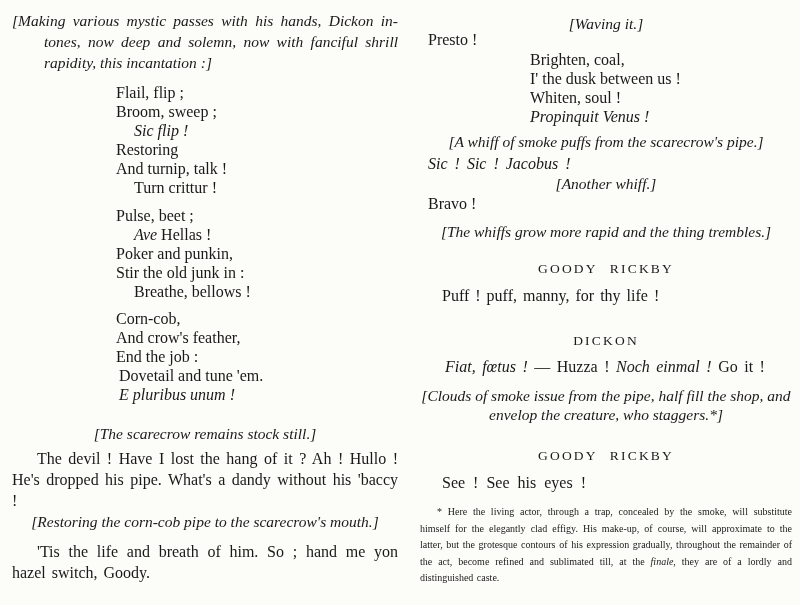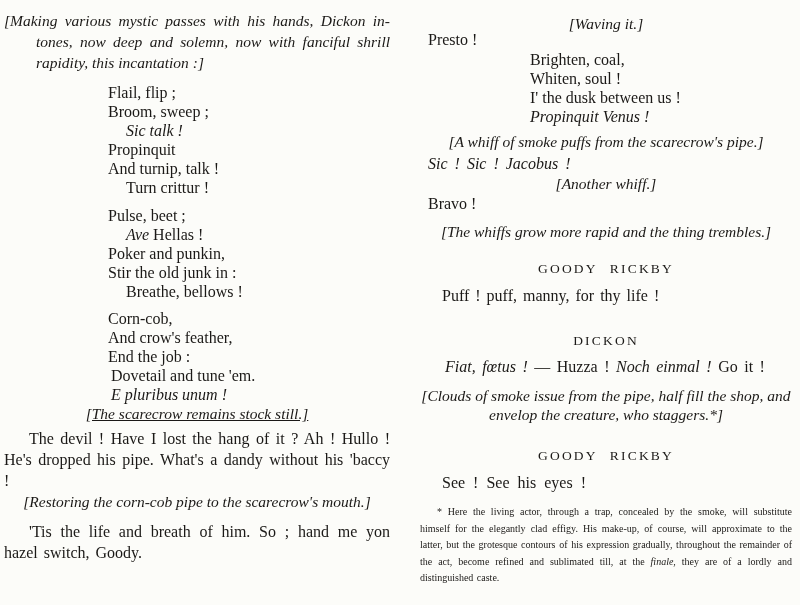--- a/index.html
+++ b/index.html
@@ -8,21 +8,21 @@
     position:relative;
     width:800px;height:605px;
     margin:0 auto;
     background:#fcfcf9;
     color:#1b1917;
     font-family:"Liberation Serif","DejaVu Serif",serif;
     font-size:16px;
     overflow:hidden;
   }
   .col{position:absolute;top:4px;}
-  .col.left{left:4px;width:386px;}
+  .col.left{left:12px;width:386px;}
   .col.right{left:420px;width:372px;}
 
   .it{font-style:italic;}
 
   
   .sd{font-style:italic;font-size:15.5px;}
   .sd.center{text-align:center;}
   .sd-line{line-height:21px;}
   .sd-line.ind{margin-left:32px;}
   .jl{text-align:justify;text-align-last:justify;}
@@ -34,21 +34,21 @@
   .s3{margin-top:8px;}
   .v{margin-left:104px;line-height:19px;}
   .v.in{margin-left:122px;}
   .v.out{margin-left:57px;}
   .v.mid{margin-left:107px;}
 
   
   .prose{margin:0;text-align:justify;text-indent:25px;line-height:21px;word-spacing:2px;font-family:Liberation Serif, serif;}
   .prose.devil{margin-top:4px;}
   .prose.tis{margin-top:9px;}
-  .sd.stock{margin-top:0;line-height:20px;text-decoration:underline;}
+  .sd.stock{margin-top:20px;line-height:20px;}
   .sd.restoring{line-height:21px;}
 
   
   .waving{margin-top:10px;line-height:20px;}
   .presto{margin-top:-4px;margin-left:8px;line-height:20px;}
   .rv{margin-left:110px;line-height:19px;}
   .whiff{margin-top:6px;line-height:20px;}
   .sicline{margin-top:2px;margin-left:8px;line-height:20px;font-style:italic;word-spacing:3px;}
   .another{line-height:20px;}
   .bravo{margin-left:8px;line-height:20px;}
@@ -73,22 +73,22 @@
 
     <div class="sd open">
       <div class="sd-line jl">[Making various mystic passes with his hands, Dickon in-</div>
       <div class="sd-line jl ind">tones, now deep and solemn, now with fanciful shrill</div>
       <div class="sd-line ind">rapidity, this incantation :]</div>
     </div>
 
     <div class="stanza s1">
       <div class="v">Flail, flip ;</div>
       <div class="v">Broom, sweep ;</div>
-      <div class="v in it">Sic talk !</div>
-      <div class="v">Propinquit</div>
+      <div class="v in it">Sic flip !</div>
+      <div class="v">Restoring</div>
       <div class="v">And turnip, talk !</div>
       <div class="v in">Turn crittur !</div>
     </div>
 
     <div class="stanza s2">
       <div class="v">Pulse, beet ;</div>
       <div class="v in"><span class="it">Ave</span><span> Hellas !</span></div>
       <div class="v">Poker and punkin,</div>
       <div class="v">Stir the old junk in :</div>
       <div class="v in">Breathe, bellows !</div>
@@ -113,22 +113,22 @@
   </div>
 
   <div class="col right">
 
     <div class="sd center waving">[Waving it.]</div>
 
     <div class="presto">Presto !</div>
 
     <div class="rverse">
       <div class="rv">Brighten, coal,</div>
+      <div class="rv">I' the dusk between us !</div>
       <div class="rv">Whiten, soul !</div>
-      <div class="rv">I' the dusk between us !</div>
       <div class="rv it">Propinquit Venus !</div>
     </div>
 
     <div class="sd center whiff">[A whiff of smoke puffs from the scarecrow's pipe.]</div>
 
     <div class="sicline">Sic !  Sic !  Jacobus !</div>
 
     <div class="sd center another">[Another whiff.]</div>
 
     <div class="bravo">Bravo !</div>

